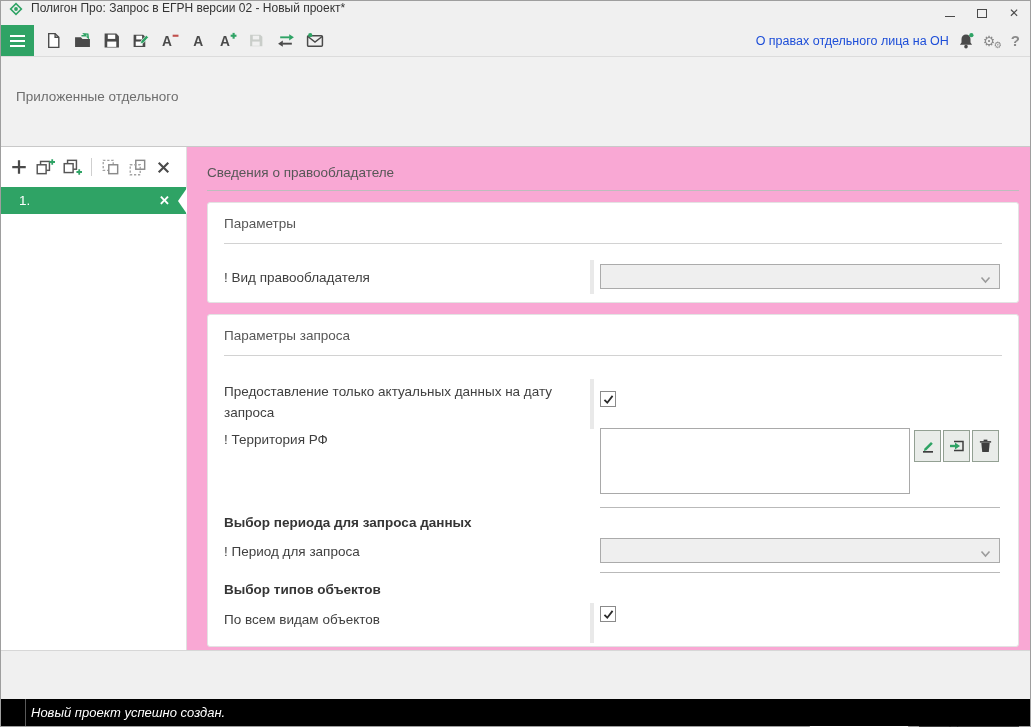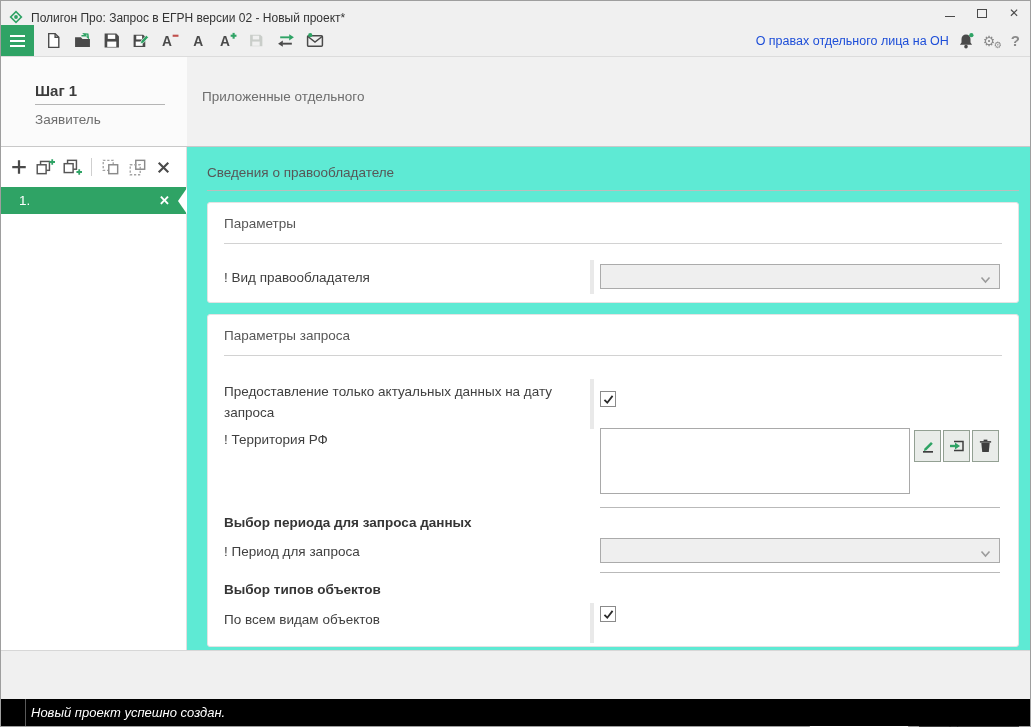--- a/index.html
+++ b/index.html
@@ -1,21 +1,21 @@
 <!DOCTYPE html>
 <html><head>
 <meta charset="utf-8">
 <style>
   * { margin:0; padding:0; box-sizing:border-box; }
   html,body { width:1031px; height:727px; }
   body { font-family:"Liberation Sans", sans-serif; background:#ffffff; overflow:hidden; }
   .window { width:1031px; height:727px; display:flex; flex-direction:column; border:1px solid #9e9e9e; background:#fff; }
 
   
-  .titlebar { height:24px; background:#f0f0f0; display:flex; align-items:flex-end; padding-left:7px; gap:7px; flex:0 0 auto; }
+  .titlebar { height:24px; background:#f0f0f0; display:flex; align-items:flex-start; padding-left:7px; gap:7px; flex:0 0 auto; }
   .titlebar .title { font-size:12px; color:#333; white-space:nowrap; }
   .win-controls { margin-left:auto; display:flex; height:100%; }
   .win-btn { width:32px; height:100%; display:flex; align-items:center; justify-content:center; color:#4a4a4a; cursor:default; }
   .min-glyph { width:10px; height:1px; background:#4a4a4a; margin-top:6px; }
   .max-glyph { width:10px; height:9px; border:1px solid #4a4a4a; }
   .close-glyph { font-size:12px; color:#4a4a4a; line-height:1; }
 
   
   .toolbar { height:31px; background:#f0f0f0; display:flex; align-items:center; flex:0 0 auto; }
   .menu-btn { width:33px; height:31px; background:#2fa365; display:flex; flex-direction:column; align-items:center; justify-content:center; gap:3px; flex:0 0 auto; }
@@ -43,21 +43,21 @@
 
   
   .bodyarea { flex:1 1 auto; display:flex; min-height:0; }
   .sidebar { width:186px; background:#fff; border-right:1px solid #e0e0e0; position:relative; flex:0 0 auto; }
   .side-toolbar { height:40px; display:flex; align-items:center; padding-left:9px; gap:7px; }
   .side-sep { width:1px; height:18px; background:#cfcfcf; margin:0 2px; }
   .side-item { height:27px; background:#2fa365; color:#fff; display:flex; align-items:center; padding-left:18px; font-size:13.5px; position:relative; }
   .side-item .item-x { position:absolute; right:16px; top:0; height:100%; display:flex; align-items:center; font-size:13px; color:#fff; font-weight:bold; }
   .side-item .notch { position:absolute; right:-1px; top:50%; transform:translateY(-50%); width:0; height:0; border-top:13px solid transparent; border-bottom:13px solid transparent; border-right:9px solid #ffffff; }
 
-  .main { flex:1 1 auto; position:relative; background:#5eead4; }
+  .main { flex:1 1 auto; position:relative; background:#f9a8d4; }
   .page-title { position:absolute; left:20px; top:18px; font-size:13.5px; color:#575757; }
   .page-rule { position:absolute; left:20px; right:11px; top:43px; border-top:1px solid #bdbdbd; }
   .card { position:absolute; left:20px; right:11px; border:1px solid #e3e3e3; border-radius:3px; background:#fff; }
   .card-1 { top:55px; height:101px; }
   .card-2 { top:167px; height:333px; }
   .card-title { position:absolute; left:16px; top:13px; font-size:13.5px; color:#575757; }
   .card-rule { position:absolute; left:16px; right:16px; top:40px; border-top:1px solid #d2d2d2; }
   .flabel { position:absolute; font-size:13.5px; color:#3f3f3f; }
   .fbold { position:absolute; font-size:13.5px; font-weight:bold; color:#353535; }
   .vsep { position:absolute; width:4px; background:#e9e9e9; }
@@ -190,24 +190,20 @@
         </svg>
       </span>
       <span class="gear-glyphs">
         <span>⚙</span><span class="g2">⚙</span>
       </span>
       <span class="help-glyph">?</span>
     </div>
   </div>
 
   <div class="tabstrip">
-    <div class="tab tab-1">
-      <div class="tab-head">Шаг 1</div>
-      <div class="tab-sub">Заявитель</div>
-    </div>
     <div class="tab tab-3">
       <div class="tab-sub">Приложенные отдельного</div>
     </div>
   </div>
 
   <div class="bodyarea">
 
     <div class="sidebar">
       <div class="side-toolbar">
         <span style="display:flex;">

